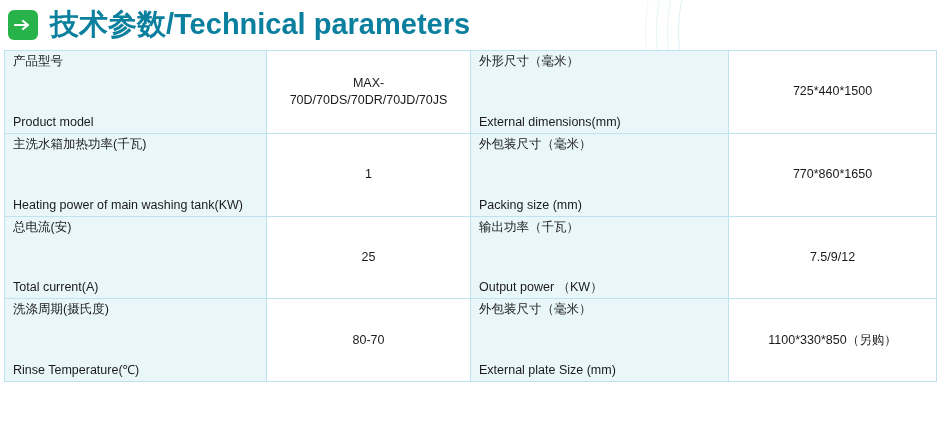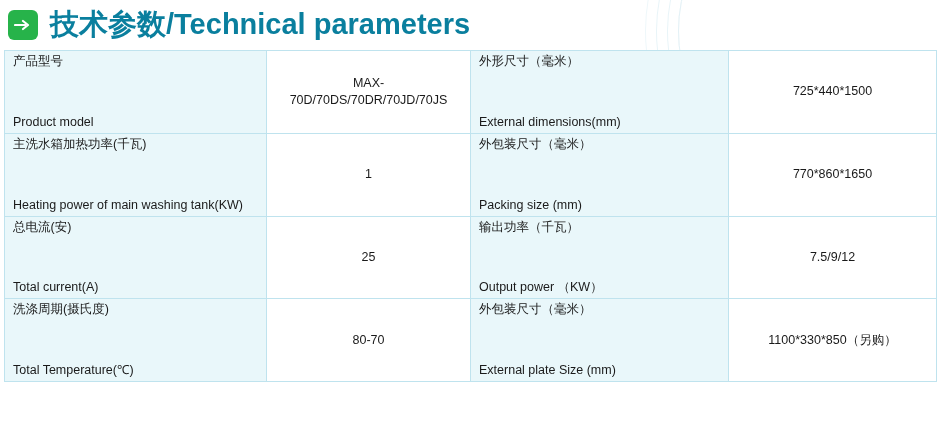--- a/index.html
+++ b/index.html
@@ -156,21 +156,21 @@
         <td class="value">25</td>
         <td class="label">
           <span class="cn">输出功率（千瓦）</span>
           <span class="en">Output power （KW）</span>
         </td>
         <td class="value">7.5/9/12</td>
       </tr>
       <tr>
         <td class="label">
           <span class="cn">洗涤周期(摄氏度)</span>
-          <span class="en">Total Temperature(℃)</span>
+          <span class="en">Rinse Temperature(℃)</span>
         </td>
         <td class="value">80-70</td>
         <td class="label">
           <span class="cn">外包装尺寸（毫米）</span>
           <span class="en">External plate Size (mm)</span>
         </td>
         <td class="value">1100*330*850（另购）</td>
       </tr>
     </tbody>
   </table>

